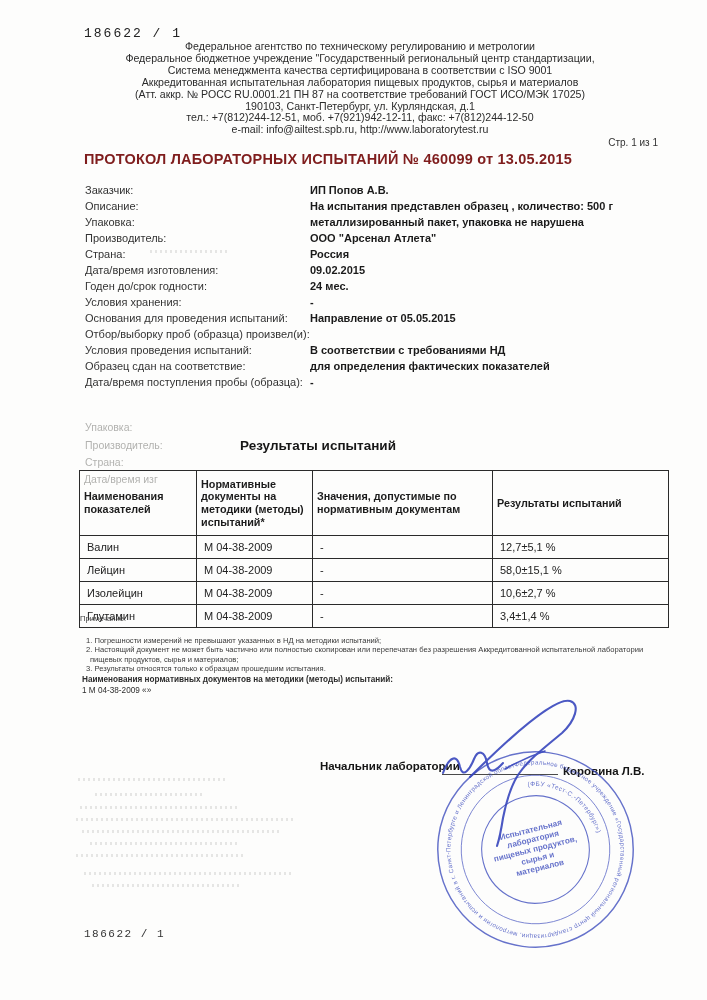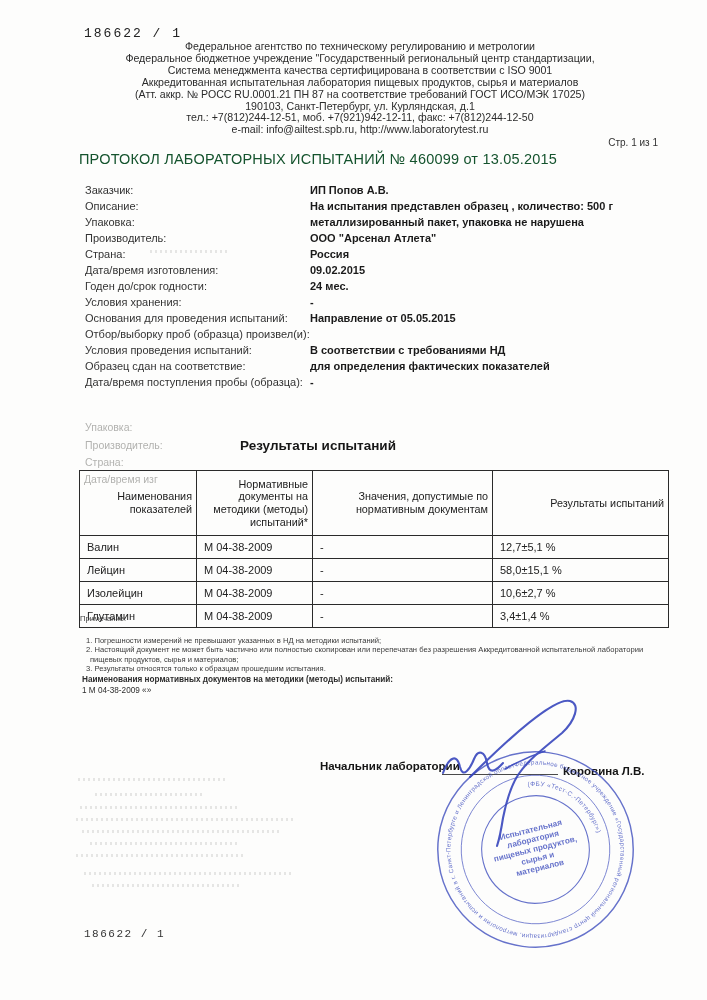--- a/index.html
+++ b/index.html
@@ -12,37 +12,37 @@
 
   .doc-num-top{position:absolute;left:84px;top:26px;font-size:13px;letter-spacing:2px;color:#222;}
   .doc-num-bottom{position:absolute;left:84px;top:928px;font-size:11px;letter-spacing:1.5px;color:#333;}
 
   .org-header{position:absolute;left:40px;top:41px;width:640px;text-align:center;
     font-size:10.6px;line-height:11.9px;color:#2b2b2b;}
   .org-header div{white-space:nowrap;}
 
   .page-indicator{position:absolute;right:49px;top:137px;font-size:10px;color:#333;}
 
-  .doc-title{position:absolute;left:58px;top:151px;width:520px;text-align:center;
-    font-size:14.5px;font-weight:normal;color:#14532d;letter-spacing:.2px;}
+  .doc-title{position:absolute;left:68px;top:151px;width:520px;text-align:center;
+    font-size:14.5px;font-weight:bold;color:#7f1d1d;letter-spacing:.2px;}
 
   .fields{position:absolute;left:85px;top:183px;width:580px;}
   .frow{display:flex;height:16px;align-items:flex-start;font-size:11px;line-height:15px;}
   .flabel{width:225px;flex:none;color:#333;}
   .fvalue{font-weight:bold;color:#1a1a1a;white-space:nowrap;}
 
   .ghost-label{position:absolute;font-size:10.5px;color:#8a8a86;opacity:.65;filter:blur(.4px);}
 
   .results-heading{position:absolute;left:58px;top:438px;width:520px;text-align:center;
     font-size:13.5px;font-weight:bold;color:#171717;}
 
   table.results{position:absolute;left:79px;top:470px;width:589px;border-collapse:collapse;table-layout:fixed;}
   table.results th, table.results td{border:1px solid #2a2a2a;}
-  table.results th{height:60px;font-size:10.8px;line-height:12.6px;font-weight:normal;
-    text-align:right;vertical-align:middle;padding:2px 4px;color:#1c1c1c;}
+  table.results th{height:60px;font-size:10.8px;line-height:12.6px;font-weight:bold;
+    text-align:left;vertical-align:middle;padding:2px 4px;color:#1c1c1c;}
   table.results td{height:20px;font-size:11px;vertical-align:middle;padding:1px 7px;color:#222;}
   td.c-result{font-weight:normal;}
 
   .notes{position:absolute;left:80px;top:614px;width:588px;font-size:7.6px;line-height:9.6px;color:#3a3a3a;}
   .notes .n-title{margin-bottom:12px;}
   .notes .n-item{padding-left:10px;text-indent:-4px;}
 
   .methods{position:absolute;left:82px;top:674px;width:560px;font-size:8.2px;line-height:11px;color:#2d2d2d;}
   .methods .m-heading{font-weight:bold;}
 

